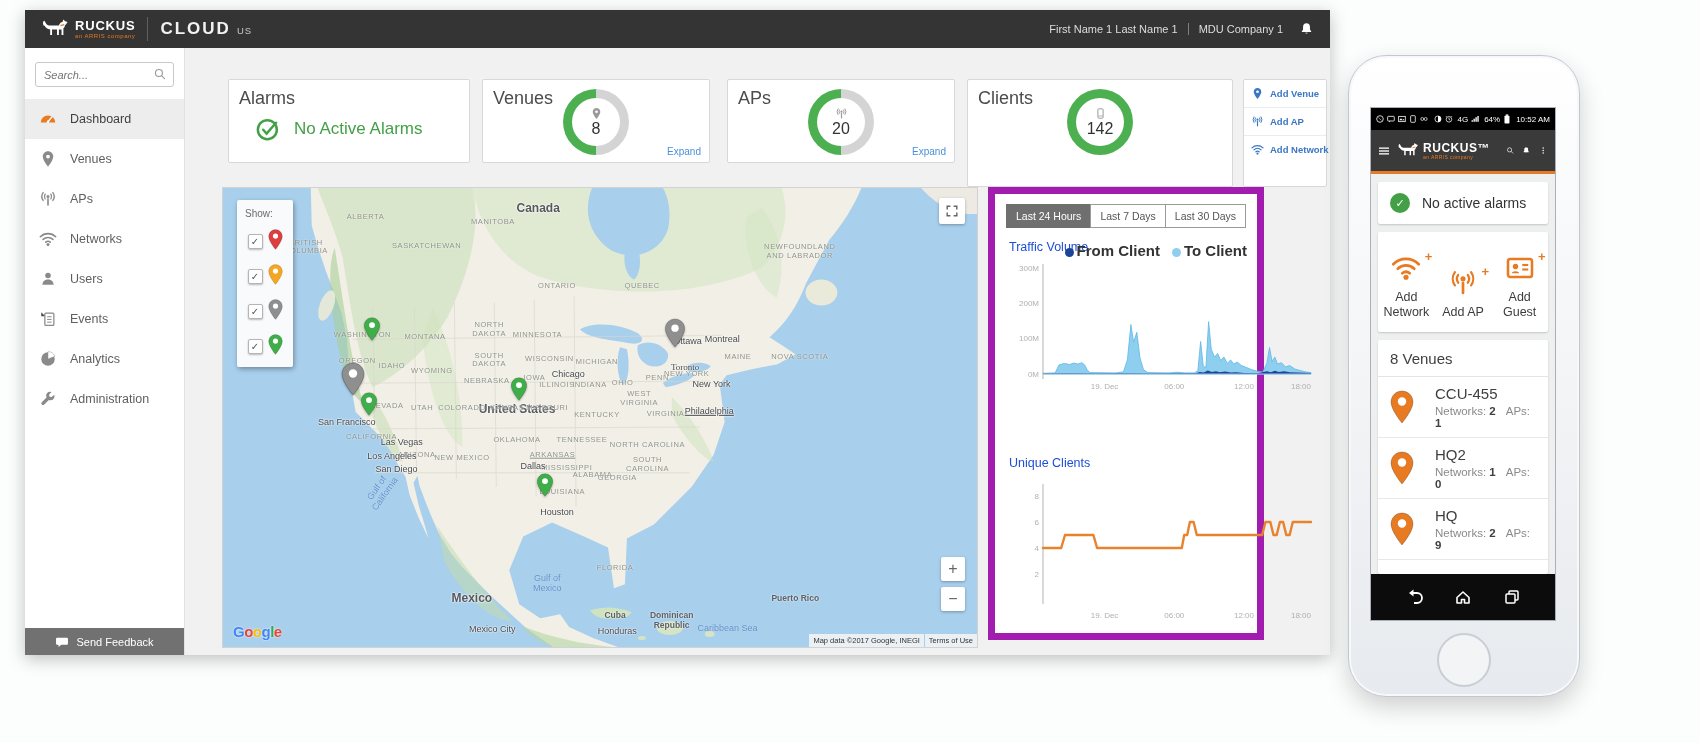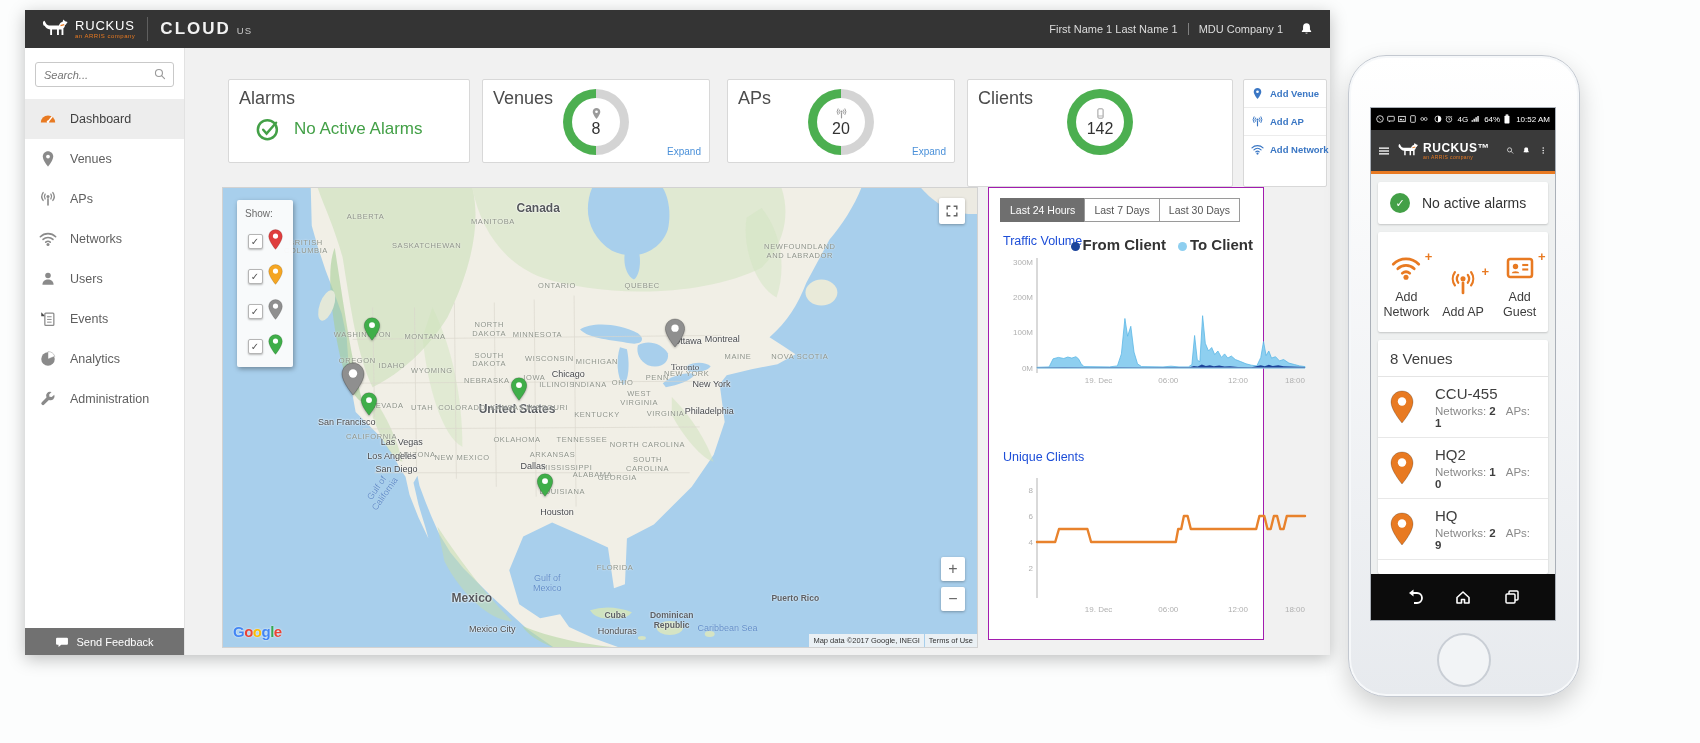--- a/index.html
+++ b/index.html
@@ -3,21 +3,21 @@
 <meta charset="utf-8">
 <style>
   html,body{margin:0;padding:0;background:#fcfdfd;}
   .stage{position:relative;width:1700px;height:743px;background:#fcfdfd;font-family:"Liberation Sans",sans-serif;overflow:hidden;}
   
   .appwin{position:absolute;left:25px;top:10px;width:1305px;height:645px;background:#fff;box-shadow:0 4px 16px rgba(0,0,0,.25);}
   .appheader{position:absolute;left:0;top:0;right:0;height:38px;background:#343434;display:flex;align-items:center;padding:0 16px;box-sizing:border-box;}
   .brand{display:flex;align-items:center;gap:6px;}
   .dog{width:28px;height:24px;display:inline-flex;}
   .brandtxt{display:flex;flex-direction:column;line-height:1;}
-  .brandname{font-size:13px;font-weight:normal;color:#fff;letter-spacing:.8px;}
+  .brandname{font-size:13px;font-weight:bold;color:#fff;letter-spacing:.8px;}
   .brandsub{font-size:6px;color:#e87a22;letter-spacing:.5px;margin-top:1px;}
   .hdiv{width:1px;height:24px;background:#5f5f5f;margin:0 12px;}
   .product{display:flex;align-items:baseline;gap:6px;}
   .productname{font-size:17px;font-weight:bold;color:#f2f2f2;letter-spacing:2px;}
   .region{font-size:9.5px;color:#c9c9c9;letter-spacing:1px;}
   .hspacer{flex:1;}
   .huser{font-size:11px;color:#ddd;cursor:pointer;}
   .hsep{width:1px;height:12px;background:#808080;margin:0 10px;}
   .hbell{width:15px;height:16px;display:inline-flex;margin-left:16px;cursor:pointer;}
   
@@ -65,21 +65,21 @@
   .legrow{display:flex;align-items:center;gap:5px;}
   .legcheck{width:13px;height:13px;background:#fff;border:1px solid #b5b5b5;border-radius:2px;font-size:10px;color:#555;display:flex;align-items:center;justify-content:center;box-shadow:0 1px 2px rgba(0,0,0,.25);cursor:pointer;}
   .mapfs{position:absolute;top:10px;right:12px;width:26px;height:26px;background:#fff;border-radius:2px;box-shadow:0 1px 3px rgba(0,0,0,.3);display:flex;align-items:center;justify-content:center;cursor:pointer;}
   .mapfs span{width:16px;height:16px;display:inline-flex;}
   .mapzoom{position:absolute;right:12px;bottom:36px;display:flex;flex-direction:column;gap:6px;}
   .zbtn{width:24px;height:24px;background:#fff;box-shadow:0 1px 3px rgba(0,0,0,.3);border-radius:2px;font-size:16px;color:#666;display:flex;align-items:center;justify-content:center;cursor:pointer;}
   .glogo{position:absolute;left:10px;bottom:7px;font-size:15px;font-weight:bold;letter-spacing:-.5px;text-shadow:0 0 2px #fff;}
   .attrib{position:absolute;right:0;bottom:0;display:flex;gap:1px;}
   .abox{background:rgba(246,246,246,.85);font-size:7.5px;color:#333;padding:2px 4px;white-space:nowrap;}
   
-  .panel{position:absolute;left:803px;top:139px;width:276px;height:453px;background:#fff;border:1px solid #a21caf;box-sizing:border-box;}
+  .panel{position:absolute;left:803px;top:139px;width:276px;height:453px;background:#fff;border:7px solid #a21caf;box-sizing:border-box;}
   .tabs{position:absolute;top:10px;left:12px;display:flex;}
   .tab{height:22px;padding:0 9px;font-size:10.5px;display:flex;align-items:center;border:1px solid #9a9a9a;color:#555;background:#fff;cursor:pointer;margin-left:-1px;white-space:nowrap;}
   .tab.active{background:#6f6f6f;color:#fff;border-color:#6f6f6f;}
   .ctitle2{position:absolute;top:46px;left:14px;font-size:12.5px;color:#1d4ed8;}
   .ctitle2.u{top:262px;}
   .tlegend{position:absolute;top:48px;right:10px;display:flex;gap:12px;font-size:15px;font-weight:bold;color:#333;align-items:center;}
   .legdot{width:9px;height:9px;border-radius:50%;margin-right:3px;display:inline-block;vertical-align:middle;}
   .chartbox{position:absolute;top:62px;left:6px;width:320px;height:152px;}
   .chartbox.u{top:280px;}
   
@@ -429,21 +429,21 @@
             <span class="ml ml-st" style="left: 26.4%; top: 48%;">UTAH</span>
             <span class="ml ml-st" style="left: 31.7%; top: 48%;">COLORADO</span>
             <span class="ml ml-st" style="left: 37.7%; top: 48%;">KANSAS</span>
             <span class="ml ml-st" style="left: 43%; top: 48%;">MISSOURI</span>
             <span class="ml ml-st" style="left: 49.6%; top: 49.5%;">KENTUCKY</span>
             <span class="ml ml-st" style="left: 55.2%; top: 46%;">WEST
 VIRGINIA</span>
             <span class="ml ml-st" style="left: 58.7%; top: 49.3%;">VIRGINIA</span>
             <span class="ml ml-st" style="left: 19.7%; top: 54.3%;">CALIFORNIA</span>
             <span class="ml ml-st" style="left: 39%; top: 55%;">OKLAHOMA</span>
-            <span class="ml ml-st" style="left: 43.7%; top: 58.2%;">ARKANSAS</span>
+            <span class="ml ml-st" style="left: 43.7%; top: 58.2%; text-decoration: underline;">ARKANSAS</span>
             <span class="ml ml-st" style="left: 47.6%; top: 55%;">TENNESSEE</span>
             <span class="ml ml-st" style="left: 56.3%; top: 56.1%;">NORTH CAROLINA</span>
             <span class="ml ml-st" style="left: 56.3%; top: 60.4%;">SOUTH
 CAROLINA</span>
             <span class="ml ml-st" style="left: 25.7%; top: 58.2%;">ARIZONA</span>
             <span class="ml ml-st" style="left: 31.7%; top: 58.9%;">NEW MEXICO</span>
             <span class="ml ml-st" style="left: 45.6%; top: 61.1%;">MISSISSIPPI</span>
             <span class="ml ml-st" style="left: 49%; top: 62.6%;">ALABAMA</span>
             <span class="ml ml-st" style="left: 52.3%; top: 63.2%;">GEORGIA</span>
             <span class="ml ml-st" style="left: 45%; top: 66.3%;">LOUISIANA</span>
@@ -452,21 +452,21 @@
             <span class="ml ml-ci" style="left: 23.7%; top: 55.4%;">Las Vegas</span>
             <span class="ml ml-ci" style="left: 22.4%; top: 58.4%;">Los Angeles</span>
             <span class="ml ml-ci" style="left: 23%; top: 61.2%;">San Diego</span>
             <span class="ml ml-ci" style="left: 41.1%; top: 60.6%;">Dallas</span>
             <span class="ml ml-ci" style="left: 44.3%; top: 70.6%;">Houston</span>
             <span class="ml ml-ci" style="left: 45.8%; top: 40.6%;">Chicago</span>
             <span class="ml ml-ci" style="left: 61.3%; top: 39.1%; font-family: Liberation Serif, serif;">Toronto</span>
             <span class="ml ml-ci" style="left: 61.6%; top: 33.3%;">Ottawa</span>
             <span class="ml ml-ci" style="left: 66.2%; top: 32.9%;">Montreal</span>
             <span class="ml ml-ci" style="left: 64.8%; top: 42.6%;">New York</span>
-            <span class="ml ml-ci" style="left: 64.5%; top: 48.6%;">Philadelphia</span>
+            <span class="ml ml-ci" style="left: 64.5%; top: 48.6%; text-decoration: underline;">Philadelphia</span>
             <span class="ml ml-ci" style="left: 35.7%; top: 96%;">Mexico City</span>
             <span class="ml ml-ci" style="left: 44.9%; top: 95.8%; margin-top: 32px;">Guatemala</span>
             <span class="ml ml-ci" style="left: 52.3%; top: 96.6%;">Honduras</span>
             <span class="ml ml-ar" style="left: 52%; top: 93.3%;">Cuba</span>
             <span class="ml ml-ar" style="left: 59.5%; top: 94.3%;">Dominican
 Republic</span>
             <span class="ml ml-ar" style="left: 75.9%; top: 89.6%;">Puerto Rico</span>
             <span class="ml ml-wa" style="left: 43%; top: 86%;">Gulf of
 Mexico</span>
             <span class="ml ml-wa" style="left: 21%; top: 66%; transform: translate(-50%, -50%) rotate(-55deg);">Gulf of

